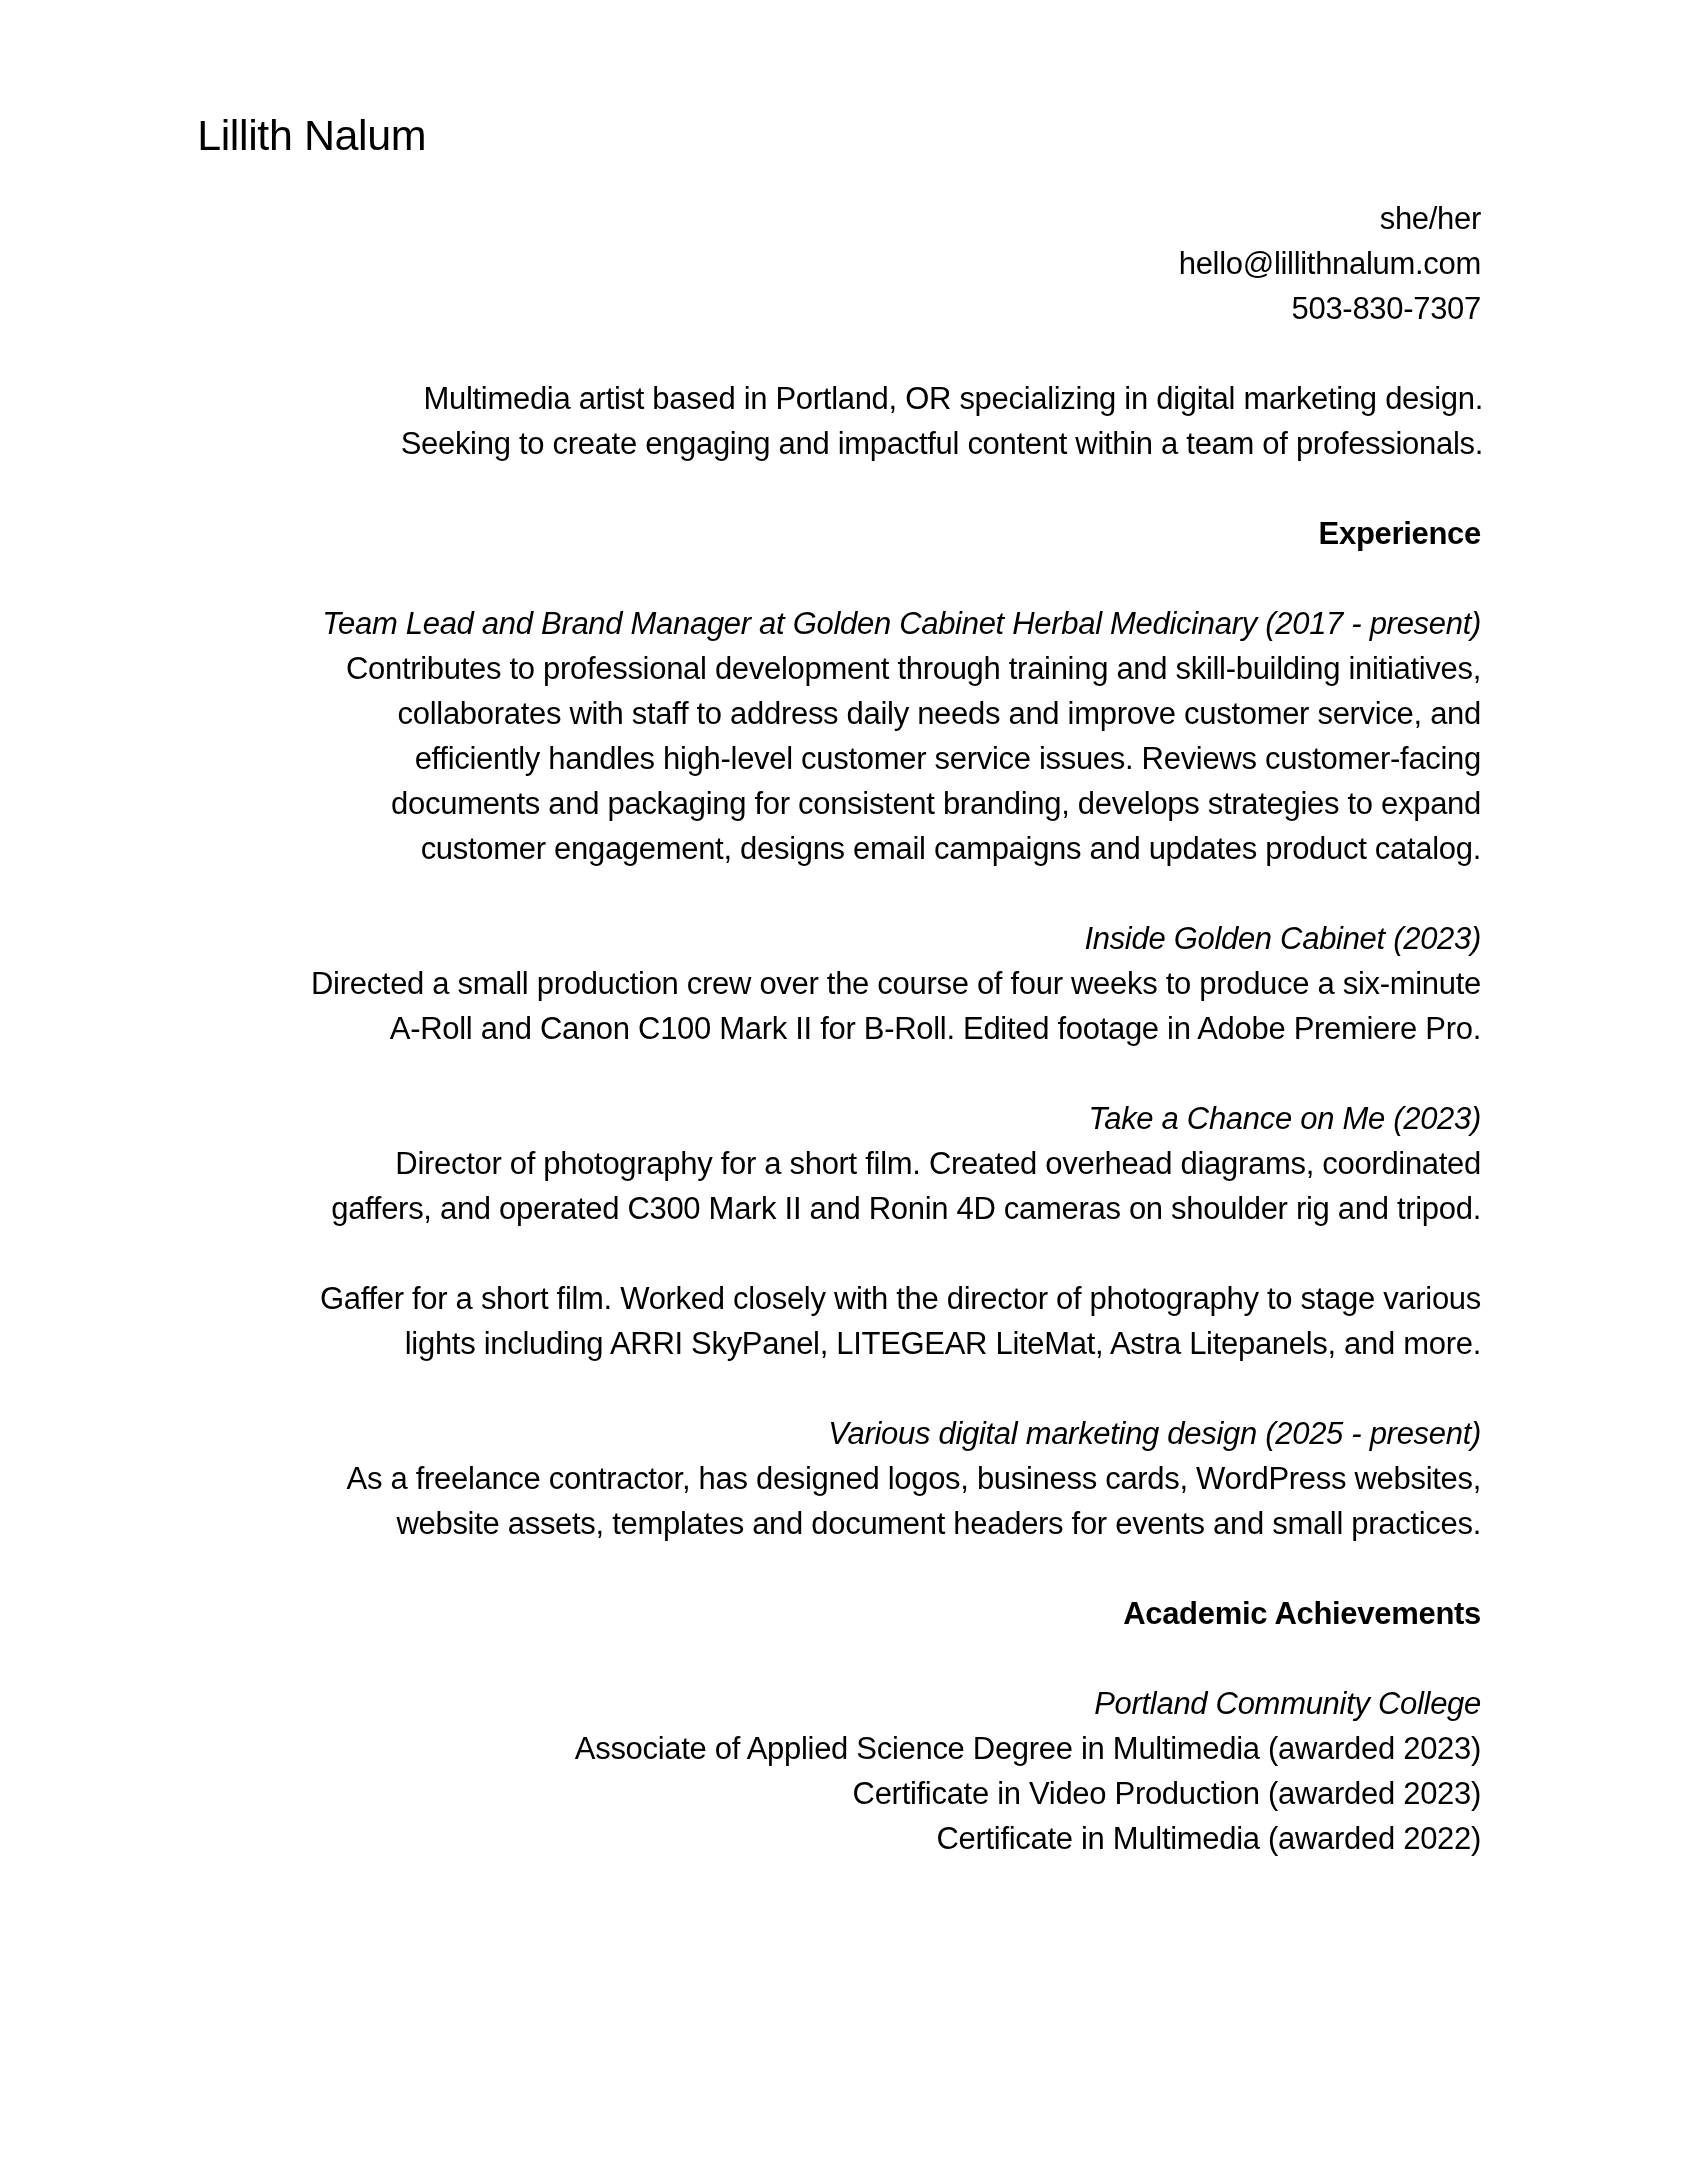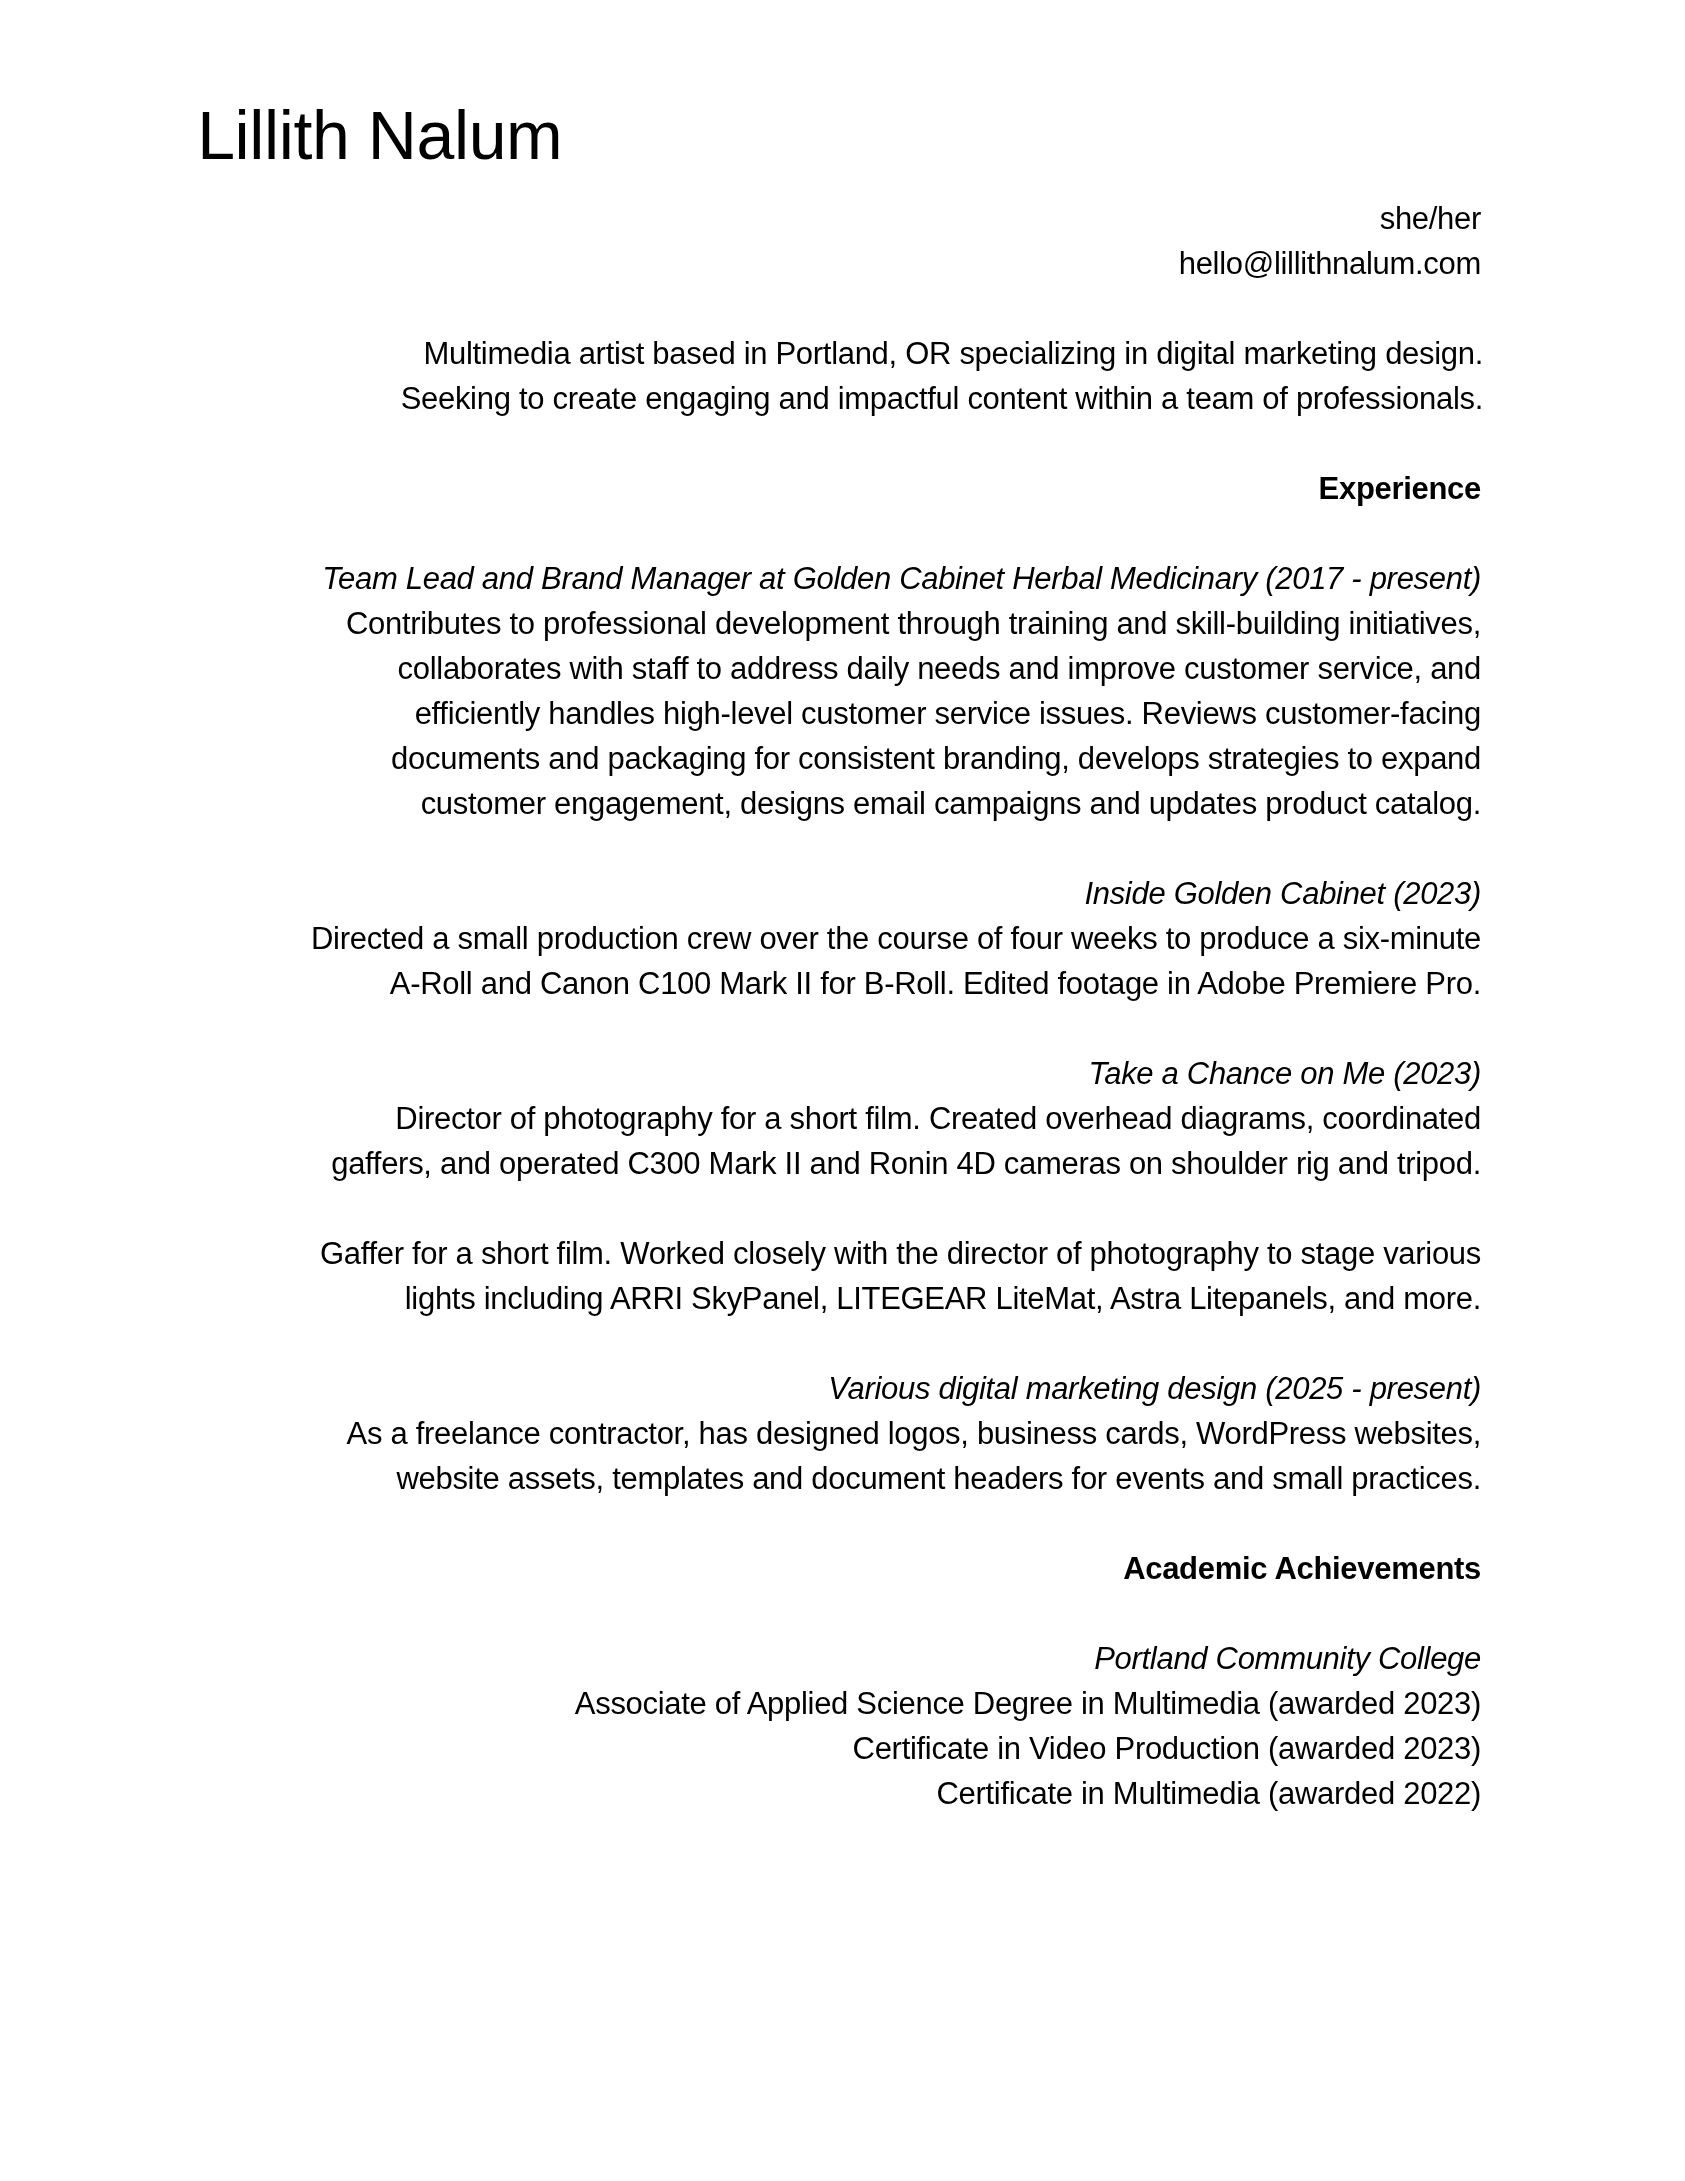--- a/index.html
+++ b/index.html
@@ -20,21 +20,21 @@
     left: 199px;
     top: 0;
     width: 1282px;
   }
   .name {
     position: absolute;
     left: -1.8px;
     top: 91px;
     margin: 0;
     font-weight: 400;
-    font-size: 68px;
+    font-size: 43px;
     line-height: 88px;
     letter-spacing: -0.4px;
     white-space: nowrap;
   }
   .flow {
     position: absolute;
     left: 0;
     top: 196px;
     width: 1282px;
     font-size: 31px;
@@ -58,20 +58,21 @@
 
 <div class="page">
 
   <h1 class="name">Lillith Nalum</h1>
 
   <div class="flow">
 
     <div class="contact">
       <span class="line">she/her</span>
       <span class="line">hello@lillithnalum.com</span>
+      <span class="line">503-830-7307</span>
     </div>
 
     <span class="blank"></span>
 
     <div class="summary">
       <span class="line center">Multimedia artist based in Portland, OR specializing in digital marketing design.</span>
       <span class="line center">Seeking to create engaging and impactful content within a team of professionals.</span>
     </div>
 
     <span class="blank"></span>

